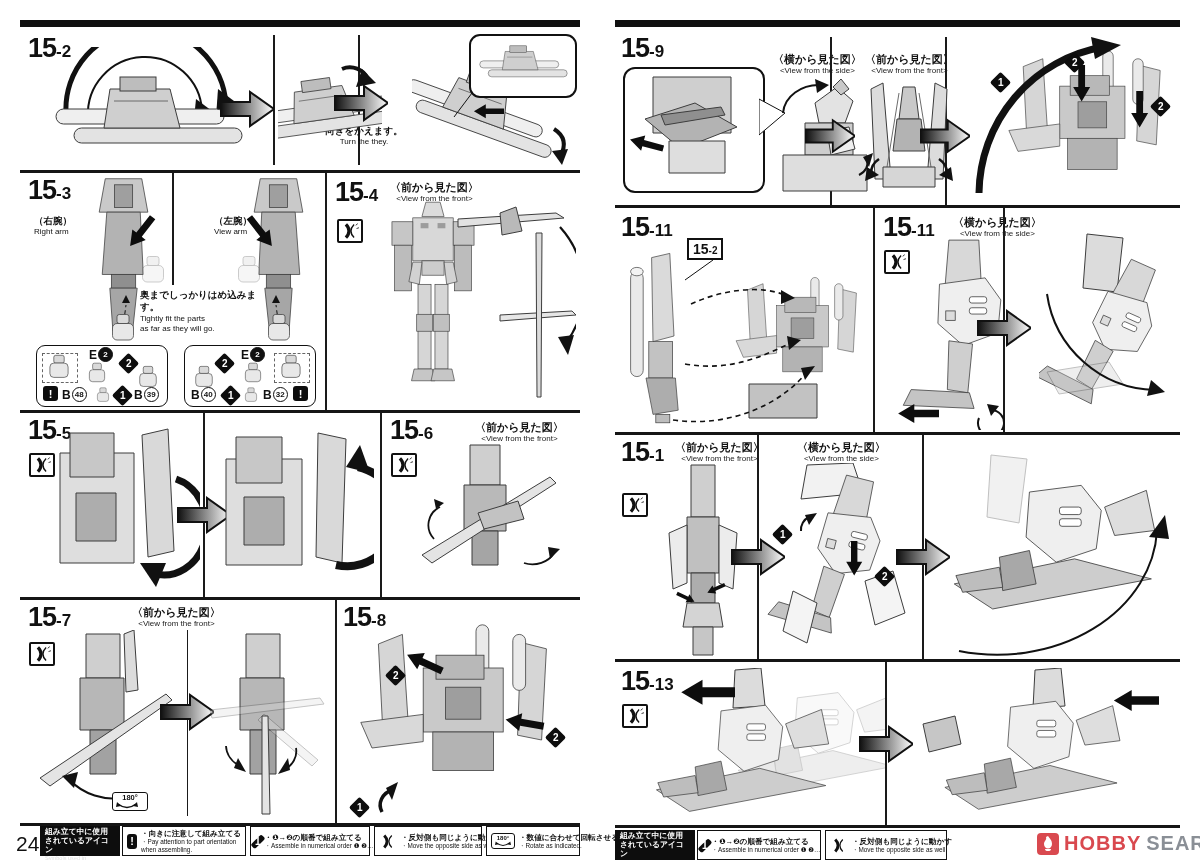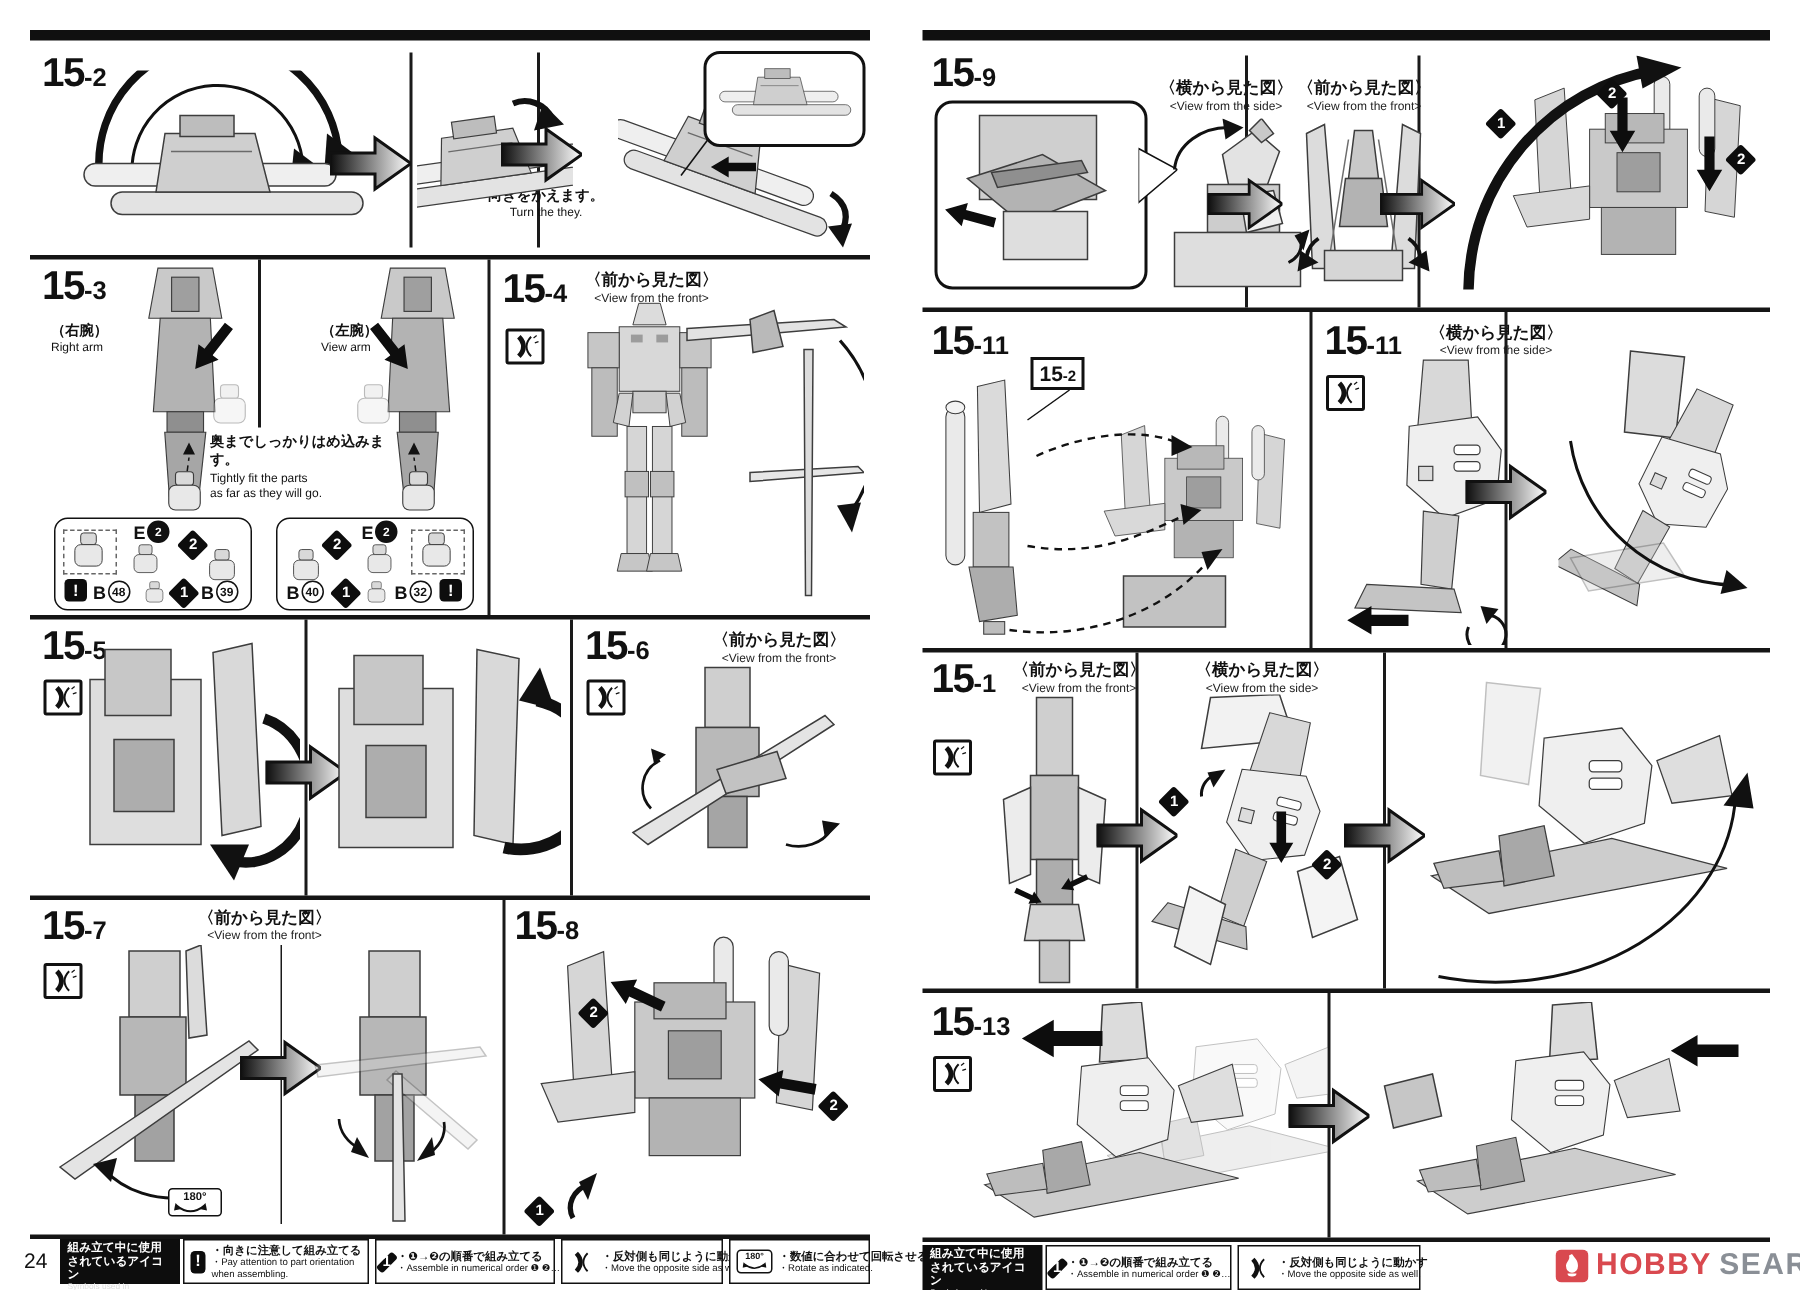--- a/index.html
+++ b/index.html
@@ -41,21 +41,21 @@
             font-size:7.5px;font-weight:700;padding:1px 3px;line-height:1;z-index:6;text-align:center}
   .legend-item{position:absolute;border:1.6px solid #111;display:flex;align-items:center;gap:4px;
                padding:2px 4px;box-sizing:border-box;height:30px;background:#fff}
   .lt{line-height:1.2;white-space:nowrap}
   .lt .jp{font-size:7.6px;font-weight:700;display:block}
   .lt .en{font-size:6.4px;display:block}
   .ltitle{position:absolute;background:#0d0d0d;color:#fff;height:30px;box-sizing:border-box;
           padding:2px 5px;line-height:1.15}
   .ltitle .jp{font-size:7.8px;font-weight:700;display:block}
   .ltitle .en{font-size:5.6px;display:block;color:#ddd}
-  .pageno{position:absolute;font-size:14px;font-weight:400}
+  .pageno{position:absolute;font-size:21px;font-weight:400}
   .logo{position:absolute;display:flex;align-items:center;gap:5px}
   .logo .w1{font-size:20px;font-weight:700;letter-spacing:1px}
   .logo .w2{font-size:20px;font-weight:700;letter-spacing:1px}
   svg{display:block}
   .ill polygon,.ill rect,.ill path,.ill ellipse{vector-effect:non-scaling-stroke}
 </style>
 </head>
 <body>
 
 <svg width="0" height="0" style="position:absolute" aria-hidden="true">

